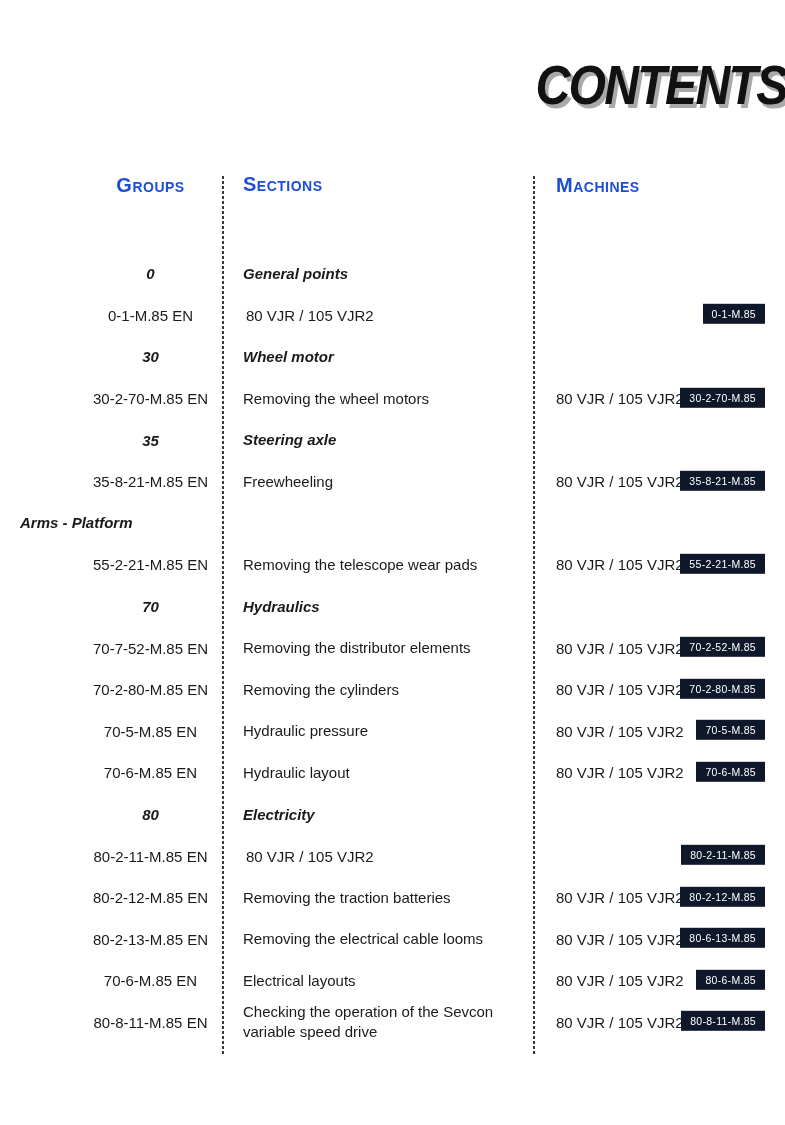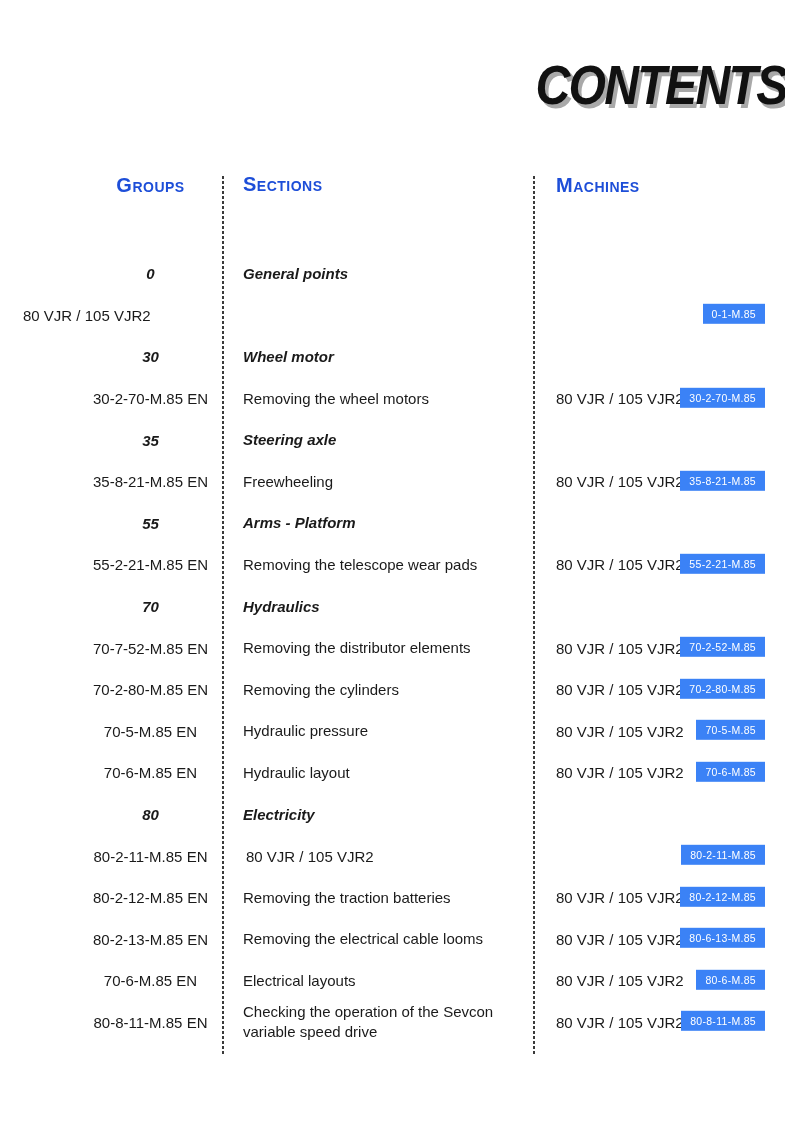--- a/index.html
+++ b/index.html
@@ -94,21 +94,21 @@
     font-weight:bold;
     font-style:italic;
   }
   .col-section { line-height:20px; }
 
   .badge {
     position:absolute;
     right:20px;
     top:50%;
     transform:translateY(-56%);
-    background:#3b82f6;
+    background:#0f172a;
     color:#ffffff;
     font-size:10.5px;
     letter-spacing:.3px;
     padding:4px 9px 4px 9px;
     white-space:nowrap;
   }
 </style>
 </head>
 <body>
 
@@ -128,20 +128,21 @@
   </div>
 
   <div class="rows">
       <div class="row group-row">
     <div class="col-group">0</div>
     <div class="col-section">General points</div>
     <div class="col-machines"></div>
 
   </div>
       <div class="row item-row">
+    <div class="col-group">0-1-M.85 EN</div>
     <div class="col-machines">80 VJR / 105 VJR2</div>
     <span class="badge">0-1-M.85</span>
   </div>
       <div class="row group-row">
     <div class="col-group">30</div>
     <div class="col-section">Wheel motor</div>
     <div class="col-machines"></div>
 
   </div>
       <div class="row item-row">
@@ -156,21 +157,20 @@
     <div class="col-machines"></div>
 
   </div>
       <div class="row item-row">
     <div class="col-group">35-8-21-M.85 EN</div>
     <div class="col-section">Freewheeling</div>
     <div class="col-machines">80 VJR / 105 VJR2</div>
     <span class="badge">35-8-21-M.85</span>
   </div>
       <div class="row group-row">
-    <div class="col-group">55</div>
     <div class="col-section">Arms - Platform</div>
     <div class="col-machines"></div>
 
   </div>
       <div class="row item-row">
     <div class="col-group">55-2-21-M.85 EN</div>
     <div class="col-section">Removing the telescope wear pads</div>
     <div class="col-machines">80 VJR / 105 VJR2</div>
     <span class="badge">55-2-21-M.85</span>
   </div>

